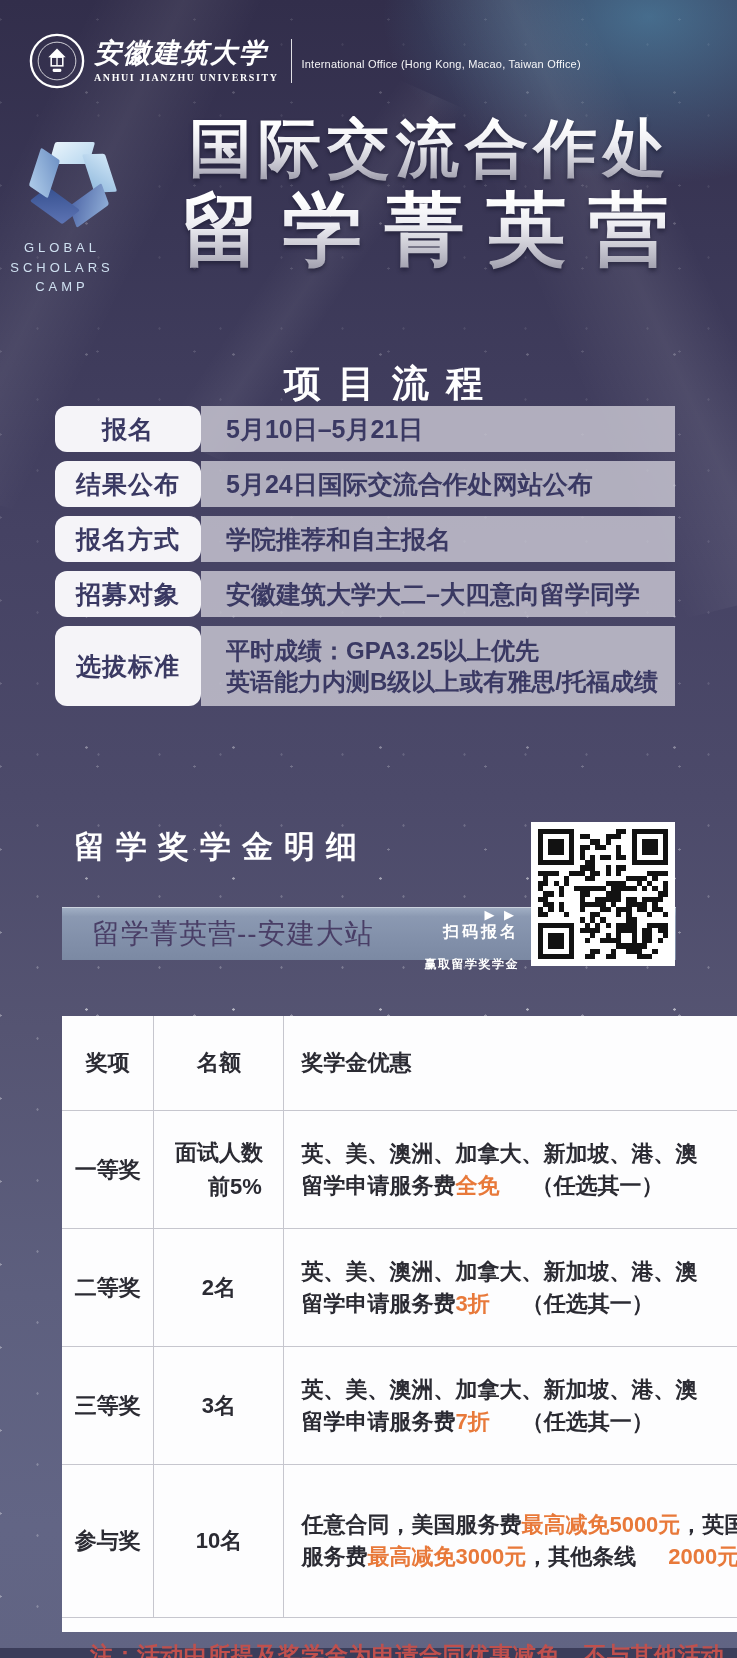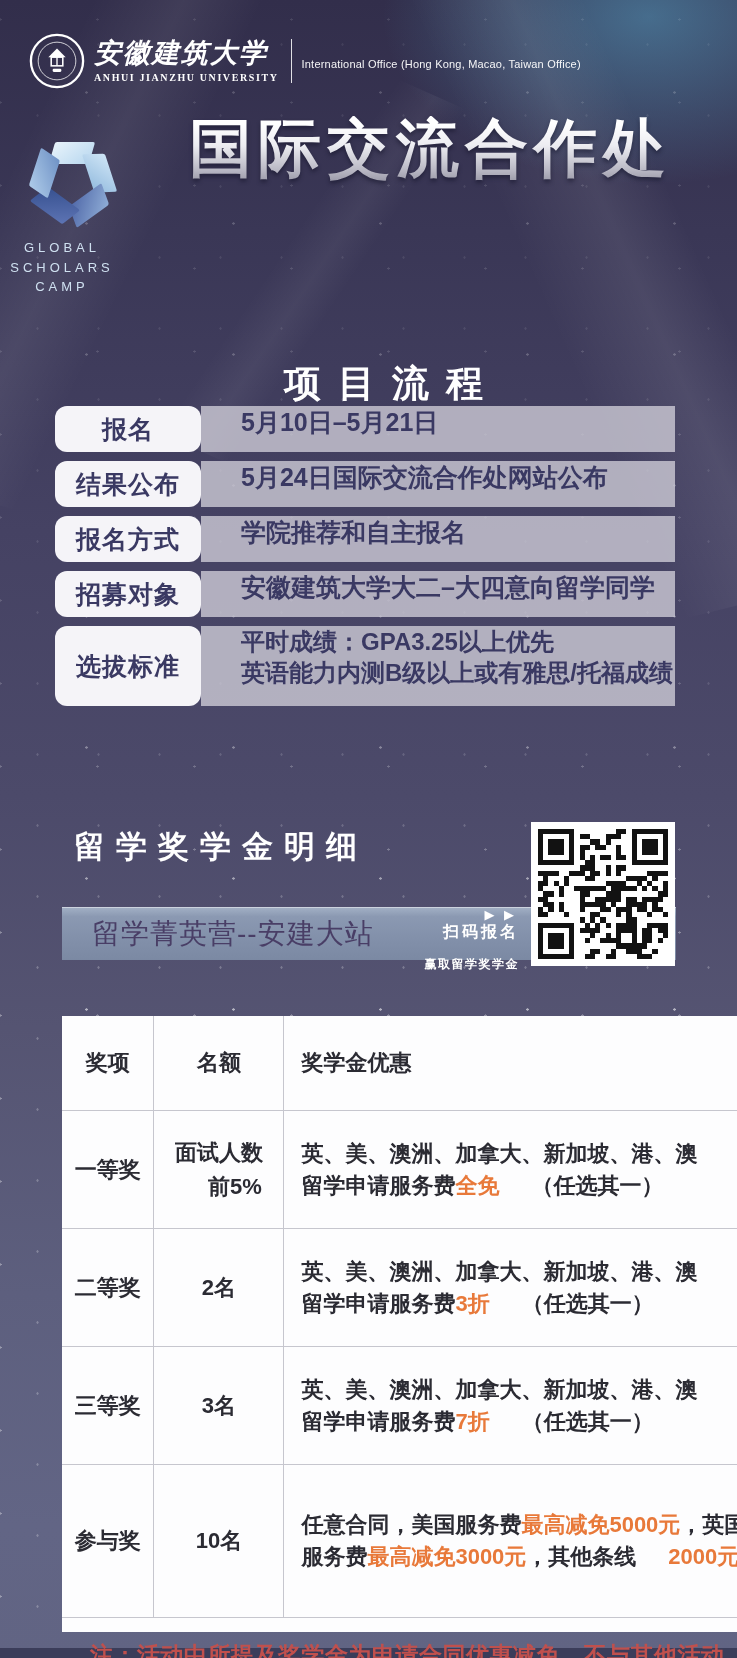--- a/index.html
+++ b/index.html
@@ -54,22 +54,22 @@
     filter:drop-shadow(0 3px 2px rgba(10,10,30,.45));}
   .t1{font-size:63px;letter-spacing:6px;line-height:1.04;}
   .t2{font-size:80px;letter-spacing:22px;line-height:1.06;margin-top:6px;text-indent:10px;}
   
   .process-heading{position:absolute;left:0;top:344px;width:737px;margin:15px;text-align:center;
     color:#fff;font-size:37px;font-weight:800;letter-spacing:17px;text-indent:17px;}
   .process{position:absolute;left:55px;top:406px;width:620px;}
   .prow{display:flex;margin-bottom:9px;min-height:46px;}
   .plabel{flex:0 0 146px;background:#f5f4f8;border-radius:12px;display:flex;align-items:center;justify-content:center;
     color:#3a3963;font-size:25px;font-weight:800;letter-spacing:1px;}
-  .pvalue{flex:1;background:rgba(205,203,214,.80);display:flex;flex-direction:column;
-    color:#3a3963;font-size:25px;font-weight:700;padding-left:40px;line-height:1.3;}
+  .pvalue{flex:1;background:rgba(205,203,214,.80);display:flex;flex-direction:column;justify-content:center;
+    color:#3a3963;font-size:25px;font-weight:700;padding-left:25px;line-height:1.3;}
   .prow-tall{min-height:80px;}
   .prow-tall .pvalue{font-size:24px;}
   
   .sch-heading{position:absolute;left:74px;top:826px;margin:0;color:#fff;
     font-size:31px;font-weight:800;letter-spacing:11px;}
   .qr{position:absolute;left:531px;top:822px;width:144px;height:144px;background:#fff;
     box-sizing:border-box;padding:7px;z-index:3;}
   .qr svg{width:100%;height:100%;display:block;}
   .band{position:absolute;left:62px;top:907px;width:614px;height:53px;z-index:2;
     background:linear-gradient(180deg,#a3b1c6 0%,#8b99b2 18%,#8290aa 60%,#7b89a3 100%);
@@ -138,20 +138,21 @@
         <div class="blade b4"></div>
       </div>
       <div class="gsc-text">
         <div>GLOBAL</div>
         <div>SCHOLARS</div>
         <div>CAMP</div>
       </div>
     </div>
     <div class="titles">
       <div class="t1">国际交流合作处</div>
+      <div class="t2">留学菁英营</div>
     </div>
   </section>
 
   <h2 class="process-heading">项目流程</h2>
   <div class="process">
     <div class="prow">
       <div class="plabel">报名</div>
       <div class="pvalue">
           <span>5月10日–5月21日</span>
         </div>

